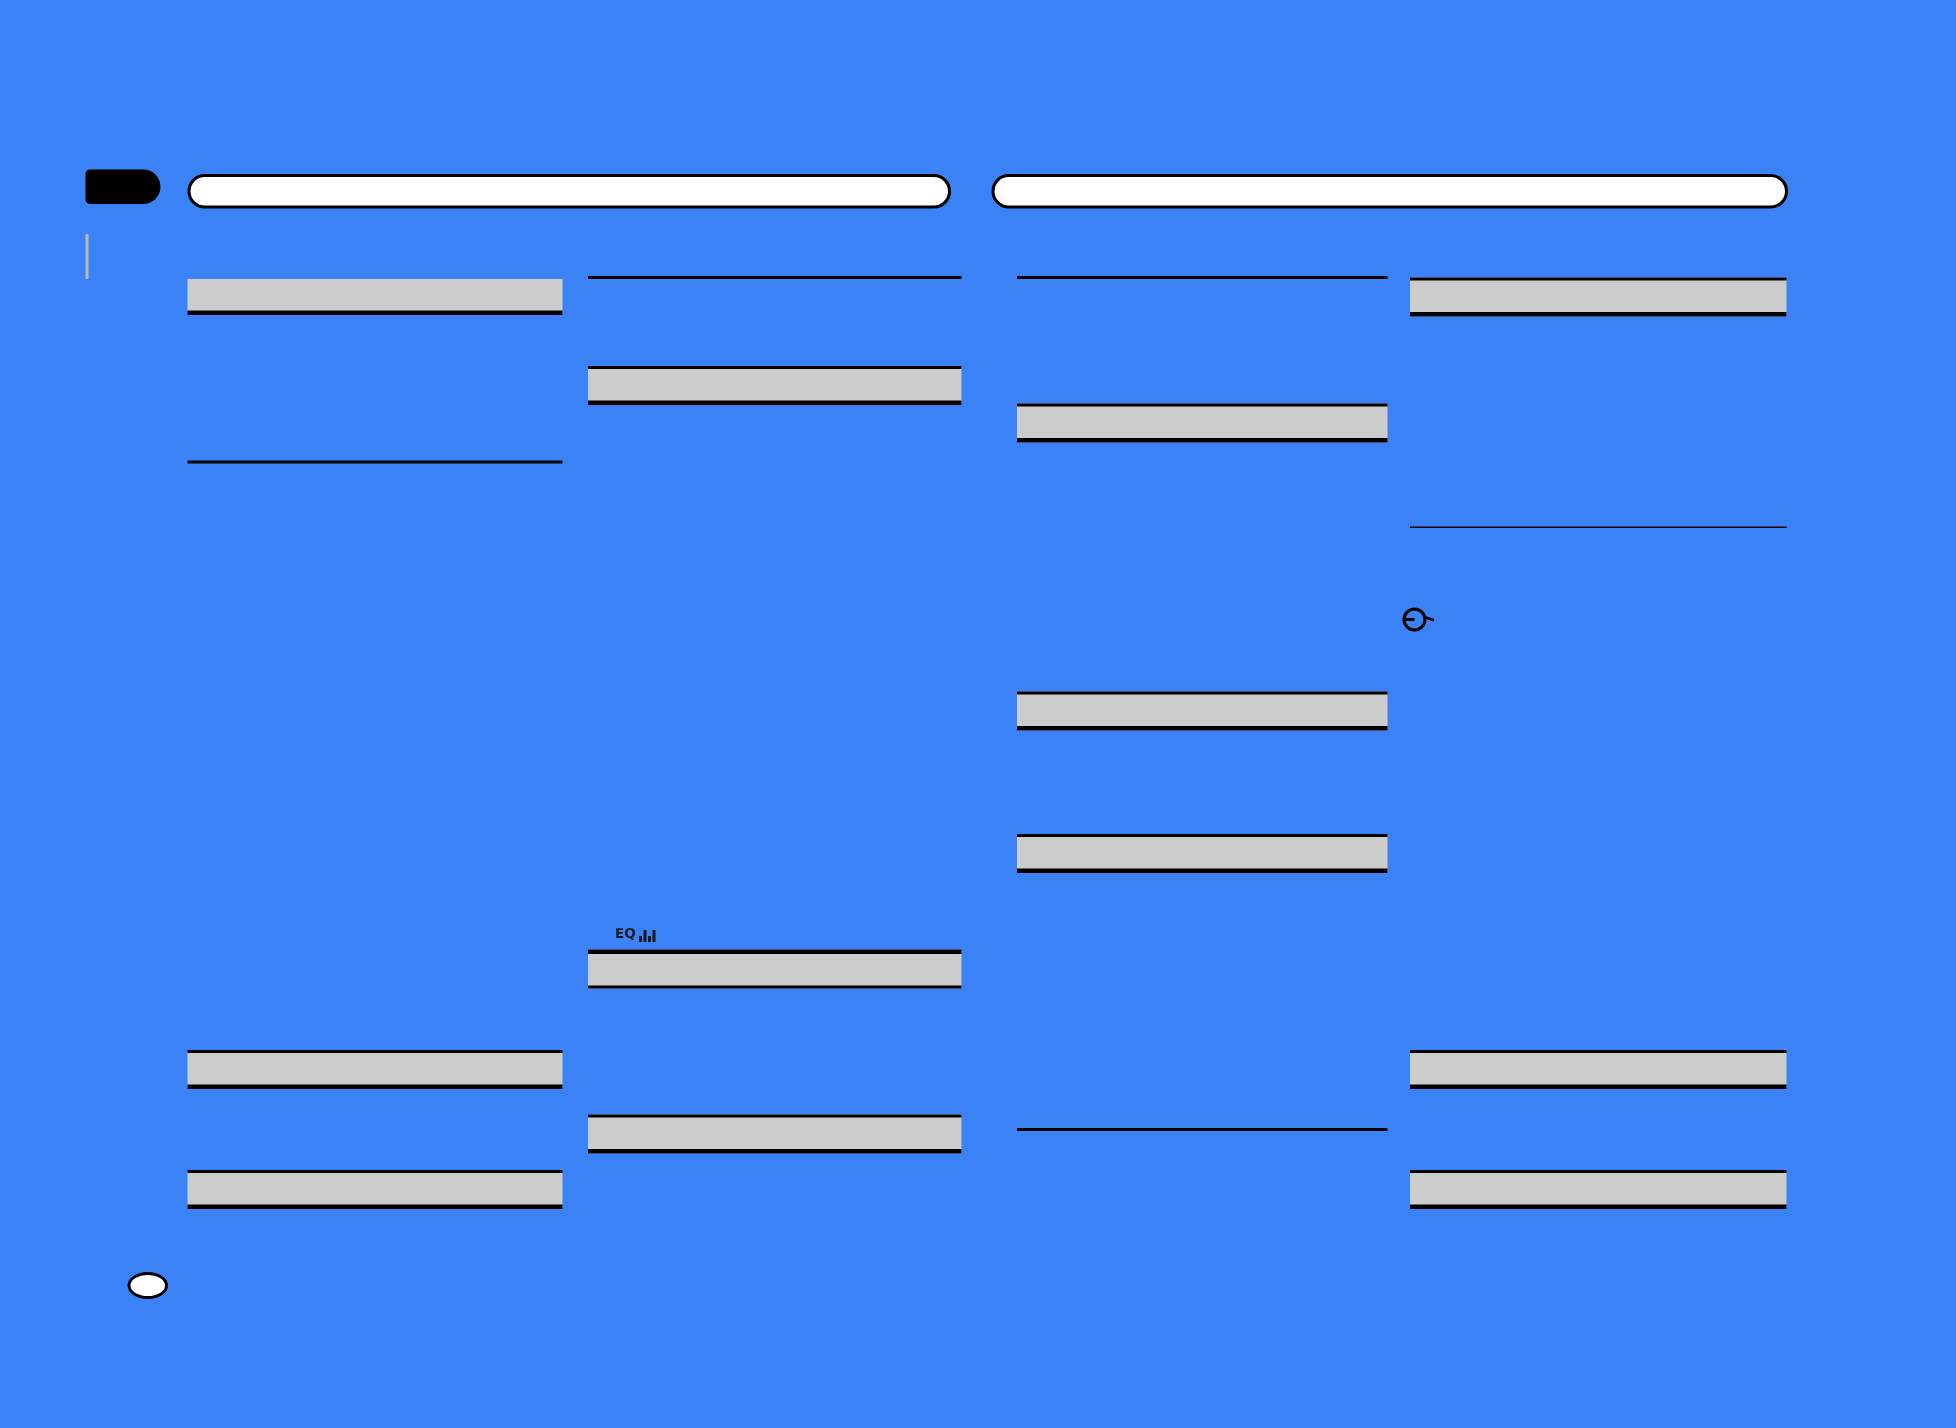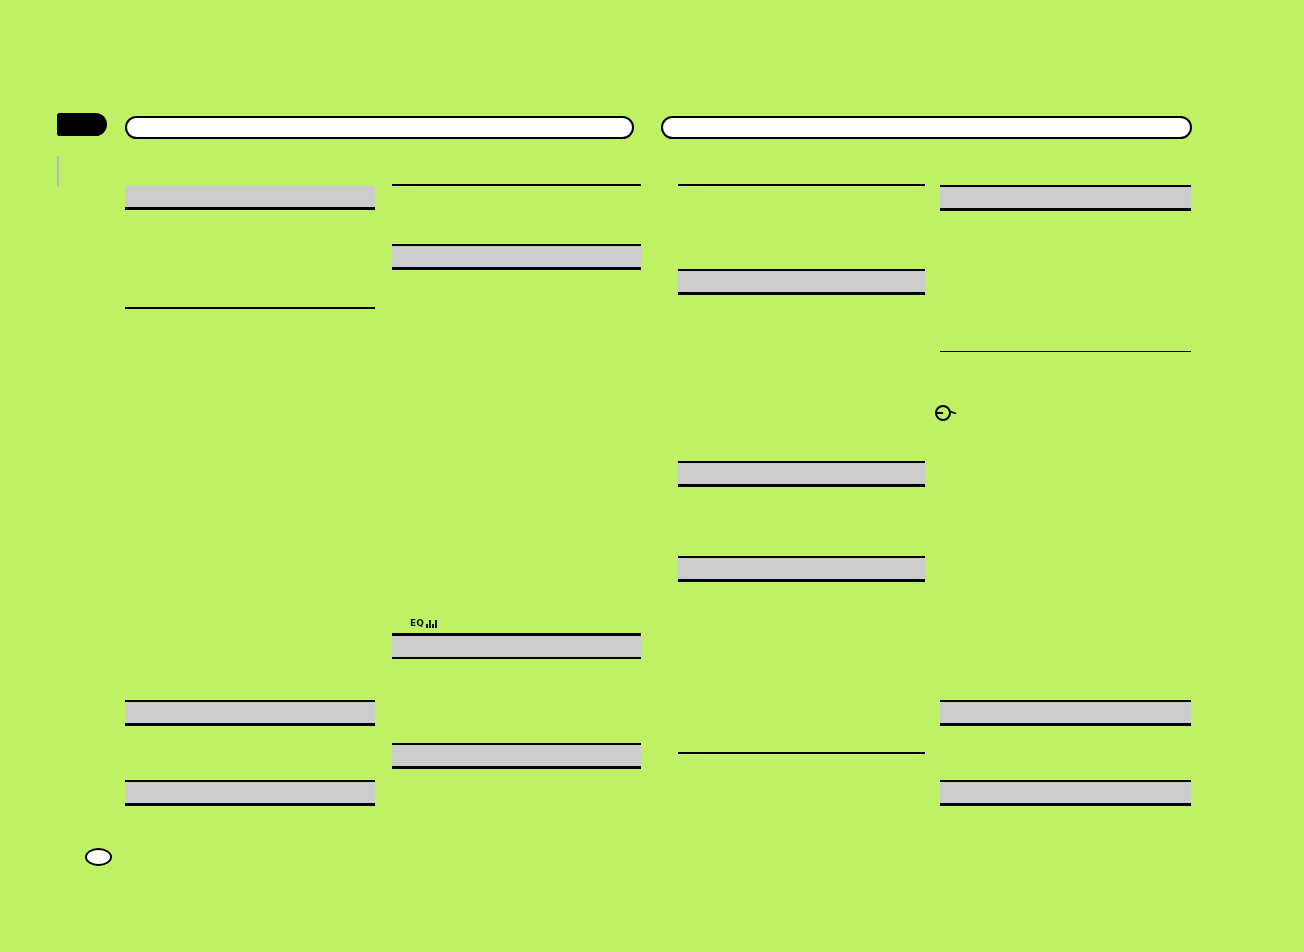--- a/index.html
+++ b/index.html
@@ -5,21 +5,21 @@
   html, body {
     margin: 0;
     padding: 0;
     background: #ffffff;
     font-family: "DejaVu Sans", sans-serif;
   }
   #page {
     position: relative;
     width: 1304px;
     height: 952px;
-    background: #bef264;
+    background: #3b82f6;
     overflow: hidden;
   }
 
   
   .edge-tab {
     position: absolute;
     left: 57px; top: 113px;
     width: 50px; height: 23px;
     background: #000000;
     border-radius: 3px 12px 12px 3px;

